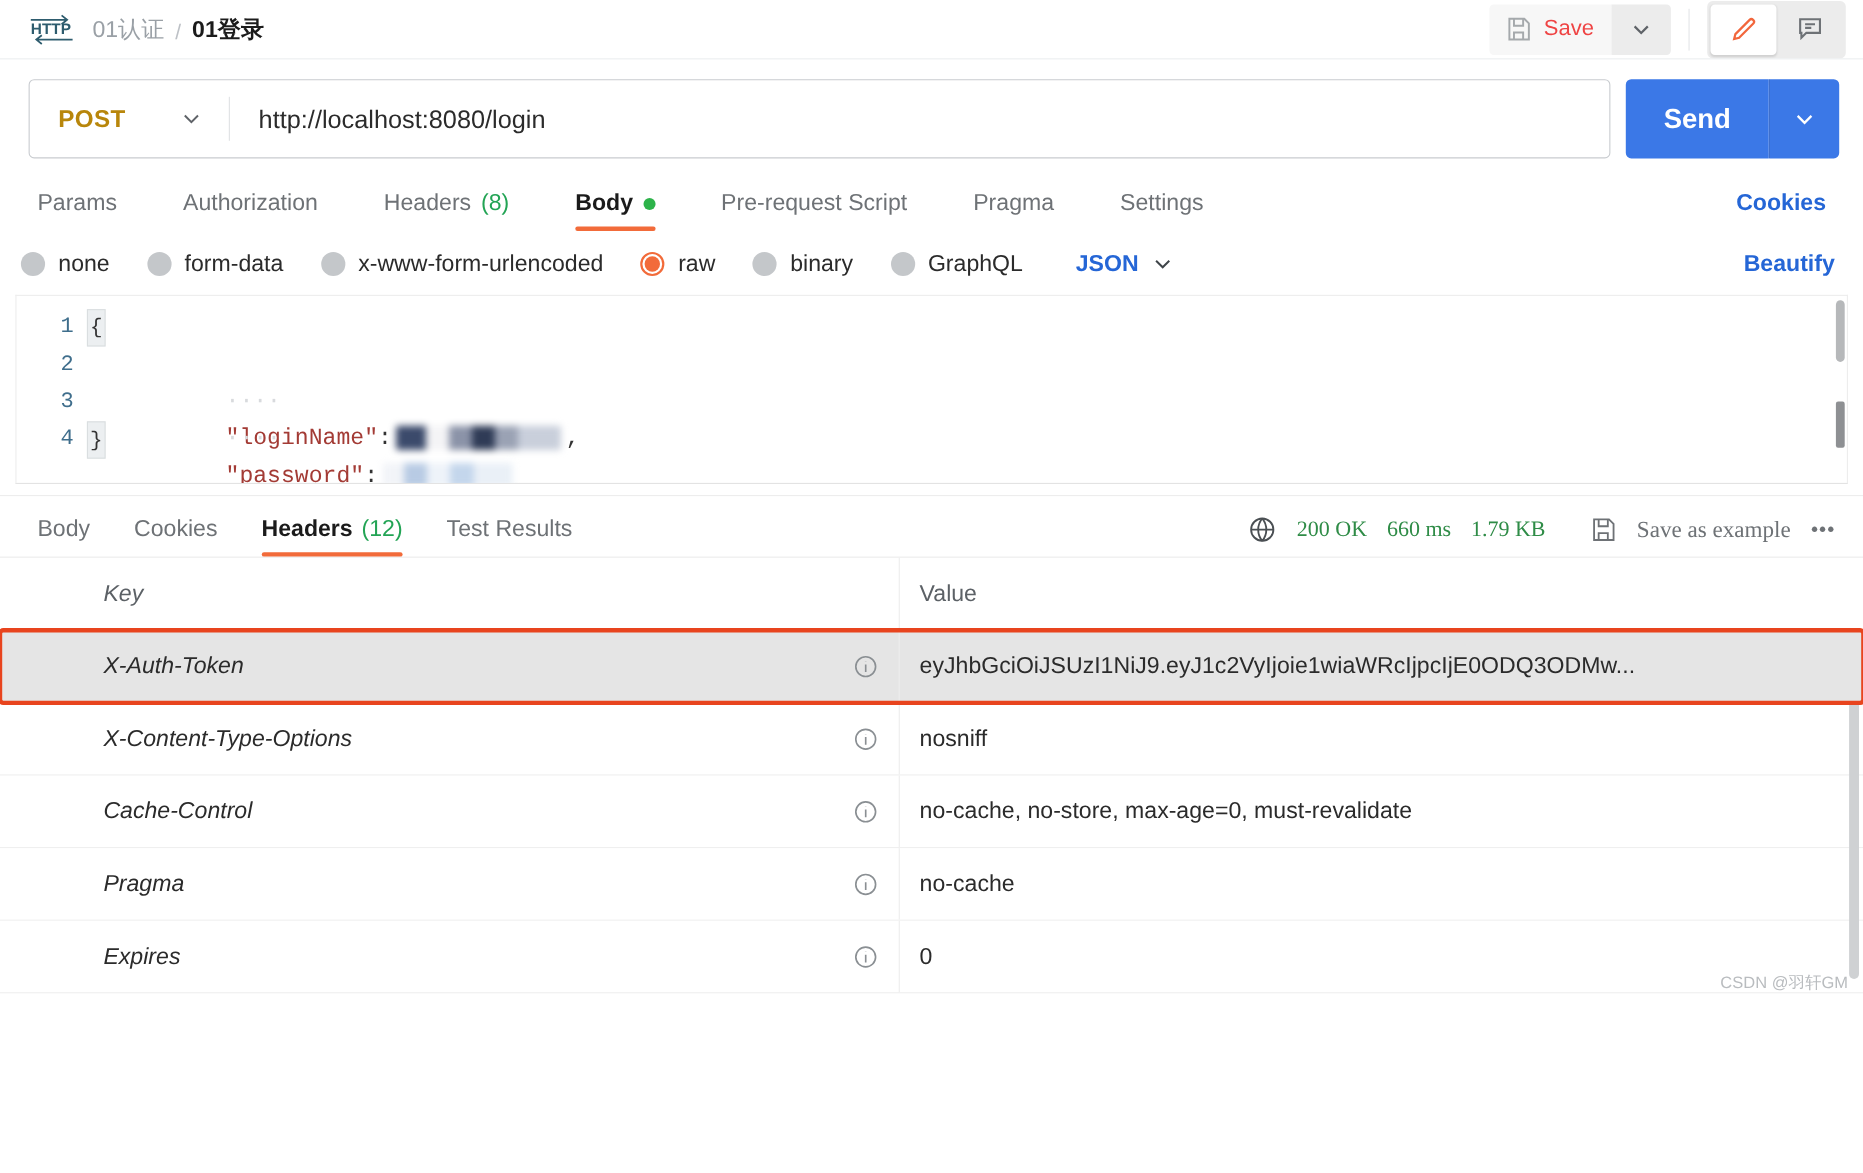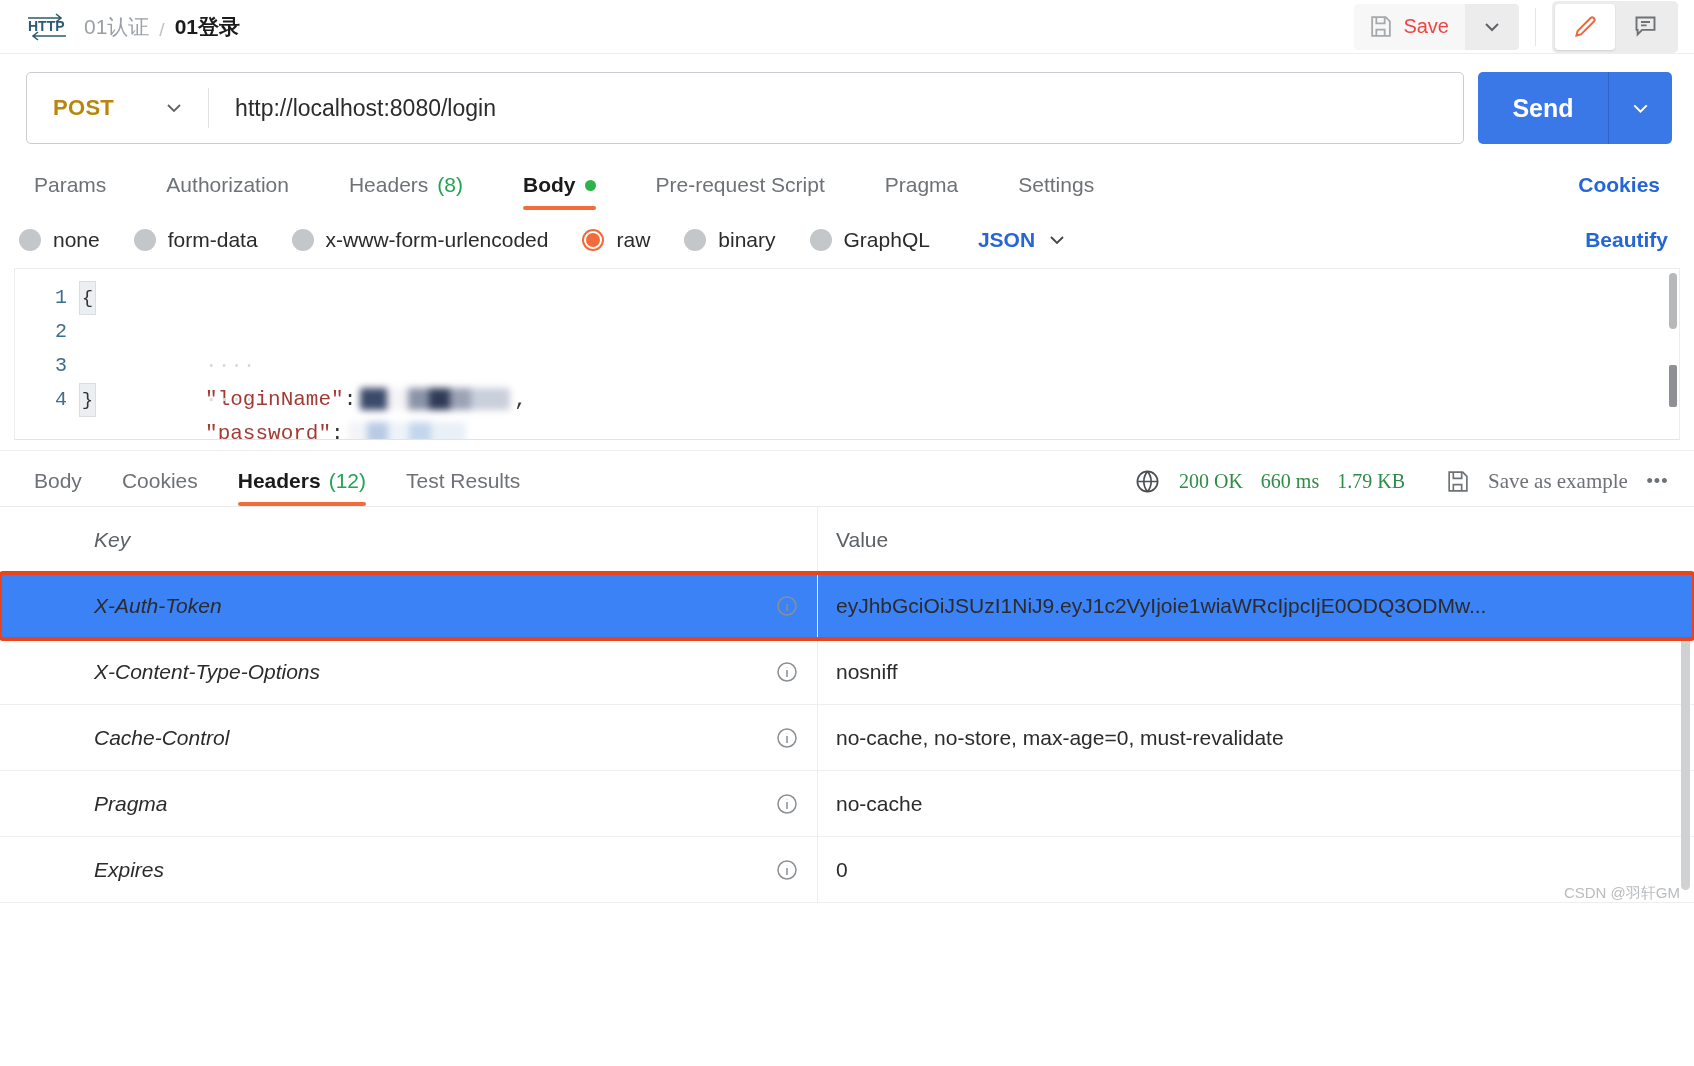--- a/index.html
+++ b/index.html
@@ -193,21 +193,21 @@
   .tkey {
     width: 740px; flex: 0 0 auto; display: flex; align-items: center;
     padding: 0 18px 0 16px; border-right: 1px solid #ededed;
     font-size: 21px; color: #2b2b2b; font-style: italic;
   }
   .trow.head .tkey, .trow.head .tval { color: #5c6166; }
   .tval { flex: 1; display: flex; align-items: center; padding-left: 18px; font-size: 21px; color: #2b2b2b; }
   .info-icon { margin-left: auto; }
   .highlight-row {
     position: relative; outline: 4px solid #e8441e; outline-offset: -2px; border-radius: 3px;
-    z-index: 3; background: #3b82f6;
+    z-index: 3; background: #e5e5e5;
   }
   .token-text { overflow: hidden; white-space: nowrap; }
 
   .right-scroll {
     position: absolute; right: 4px; top: 590px; width: 9px; height: 300px;
     background: #cfd1d3; border-radius: 5px;
   }
   .watermark {
     position: absolute; right: 14px; bottom: 6px;
     font-size: 15px; color: #b9bcbf;

